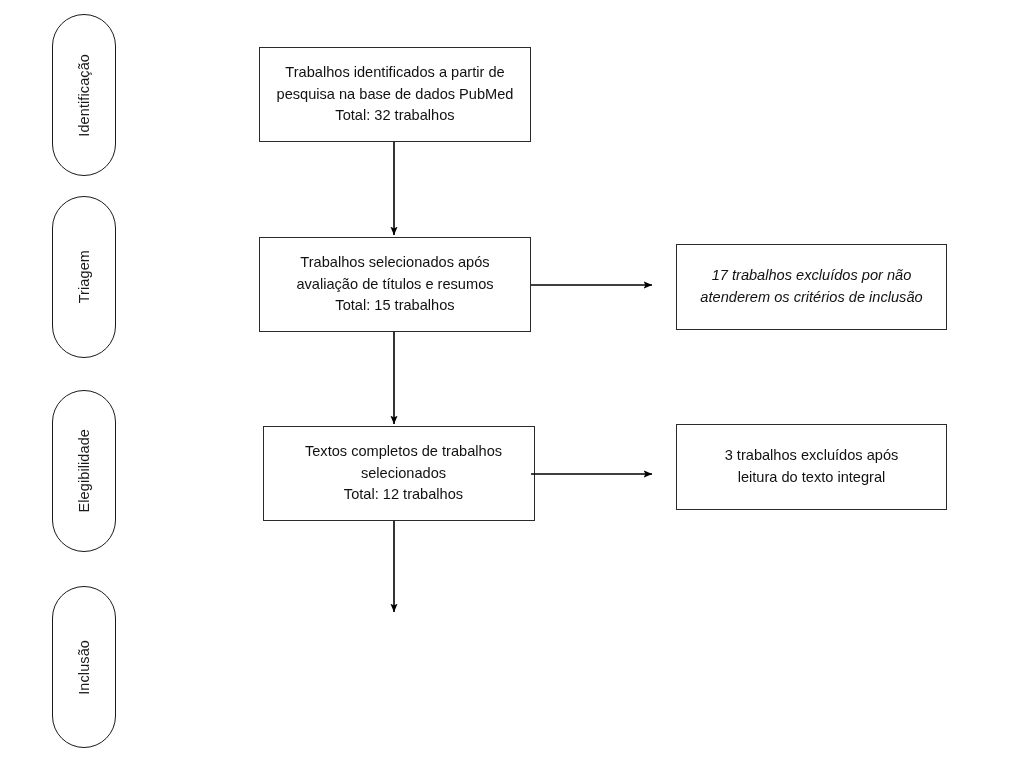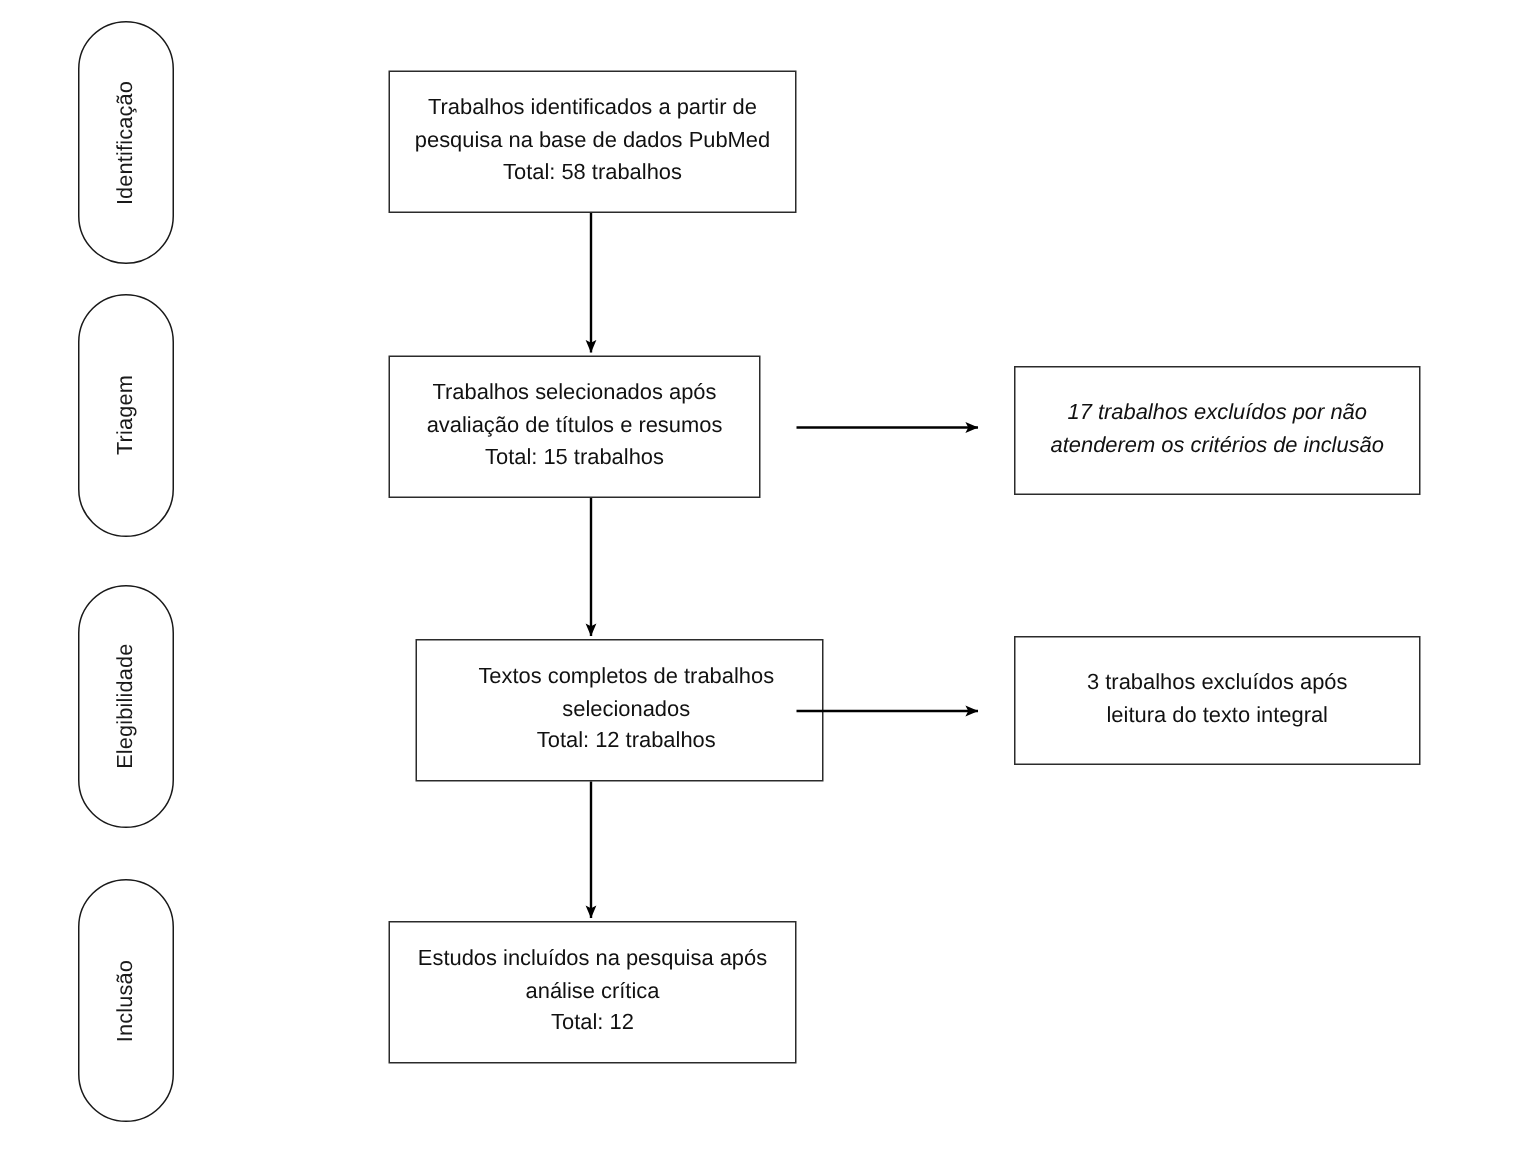--- a/index.html
+++ b/index.html
@@ -96,40 +96,35 @@
     <span class="stage-pill-label">Elegibilidade</span>
   </div>
 
   <div class="stage-pill" style="left:52px; top:586px; height:162px;">
     <span class="stage-pill-label">Inclusão</span>
   </div>
 
   <div class="flow-box" style="left:259px; top:47px; width:272px; height:95px;">
     <span class="flow-box-text">Trabalhos identificados a partir de
 pesquisa na base de dados PubMed
-Total: 58 trabalhos</span>
+Total: 32 trabalhos</span>
   </div>
 
-  <div class="flow-box" style="left:259px; top:237px; width:248px; height:95px;">
+  <div class="flow-box" style="left:259px; top:237px; width:272px; height:95px;">
     <span class="flow-box-text">Trabalhos selecionados após
 avaliação de títulos e resumos
 Total: 15 trabalhos</span>
   </div>
 
-  <div class="flow-box" style="left:277px; top:426px; width:272px; height:95px;padding-left:17px;">
+  <div class="flow-box" style="left:263px; top:426px; width:272px; height:95px;padding-left:17px;">
     <span class="flow-box-text">Textos completos de trabalhos
 selecionados
 Total: 12 trabalhos</span>
   </div>
 
-  <div class="flow-box" style="left:259px; top:614px; width:272px; height:95px;">
-    <span class="flow-box-text">Estudos incluídos na pesquisa após
-análise crítica
-Total: 12</span>
-  </div>
 
   <div class="flow-box" style="left:676px; top:244px; width:271px; height:86px;font-style:italic;">
     <span class="flow-box-text">17 trabalhos excluídos por não
 atenderem os critérios de inclusão</span>
   </div>
 
   <div class="flow-box" style="left:676px; top:424px; width:271px; height:86px;">
     <span class="flow-box-text">3 trabalhos excluídos após
 leitura do texto integral</span>
   </div>

